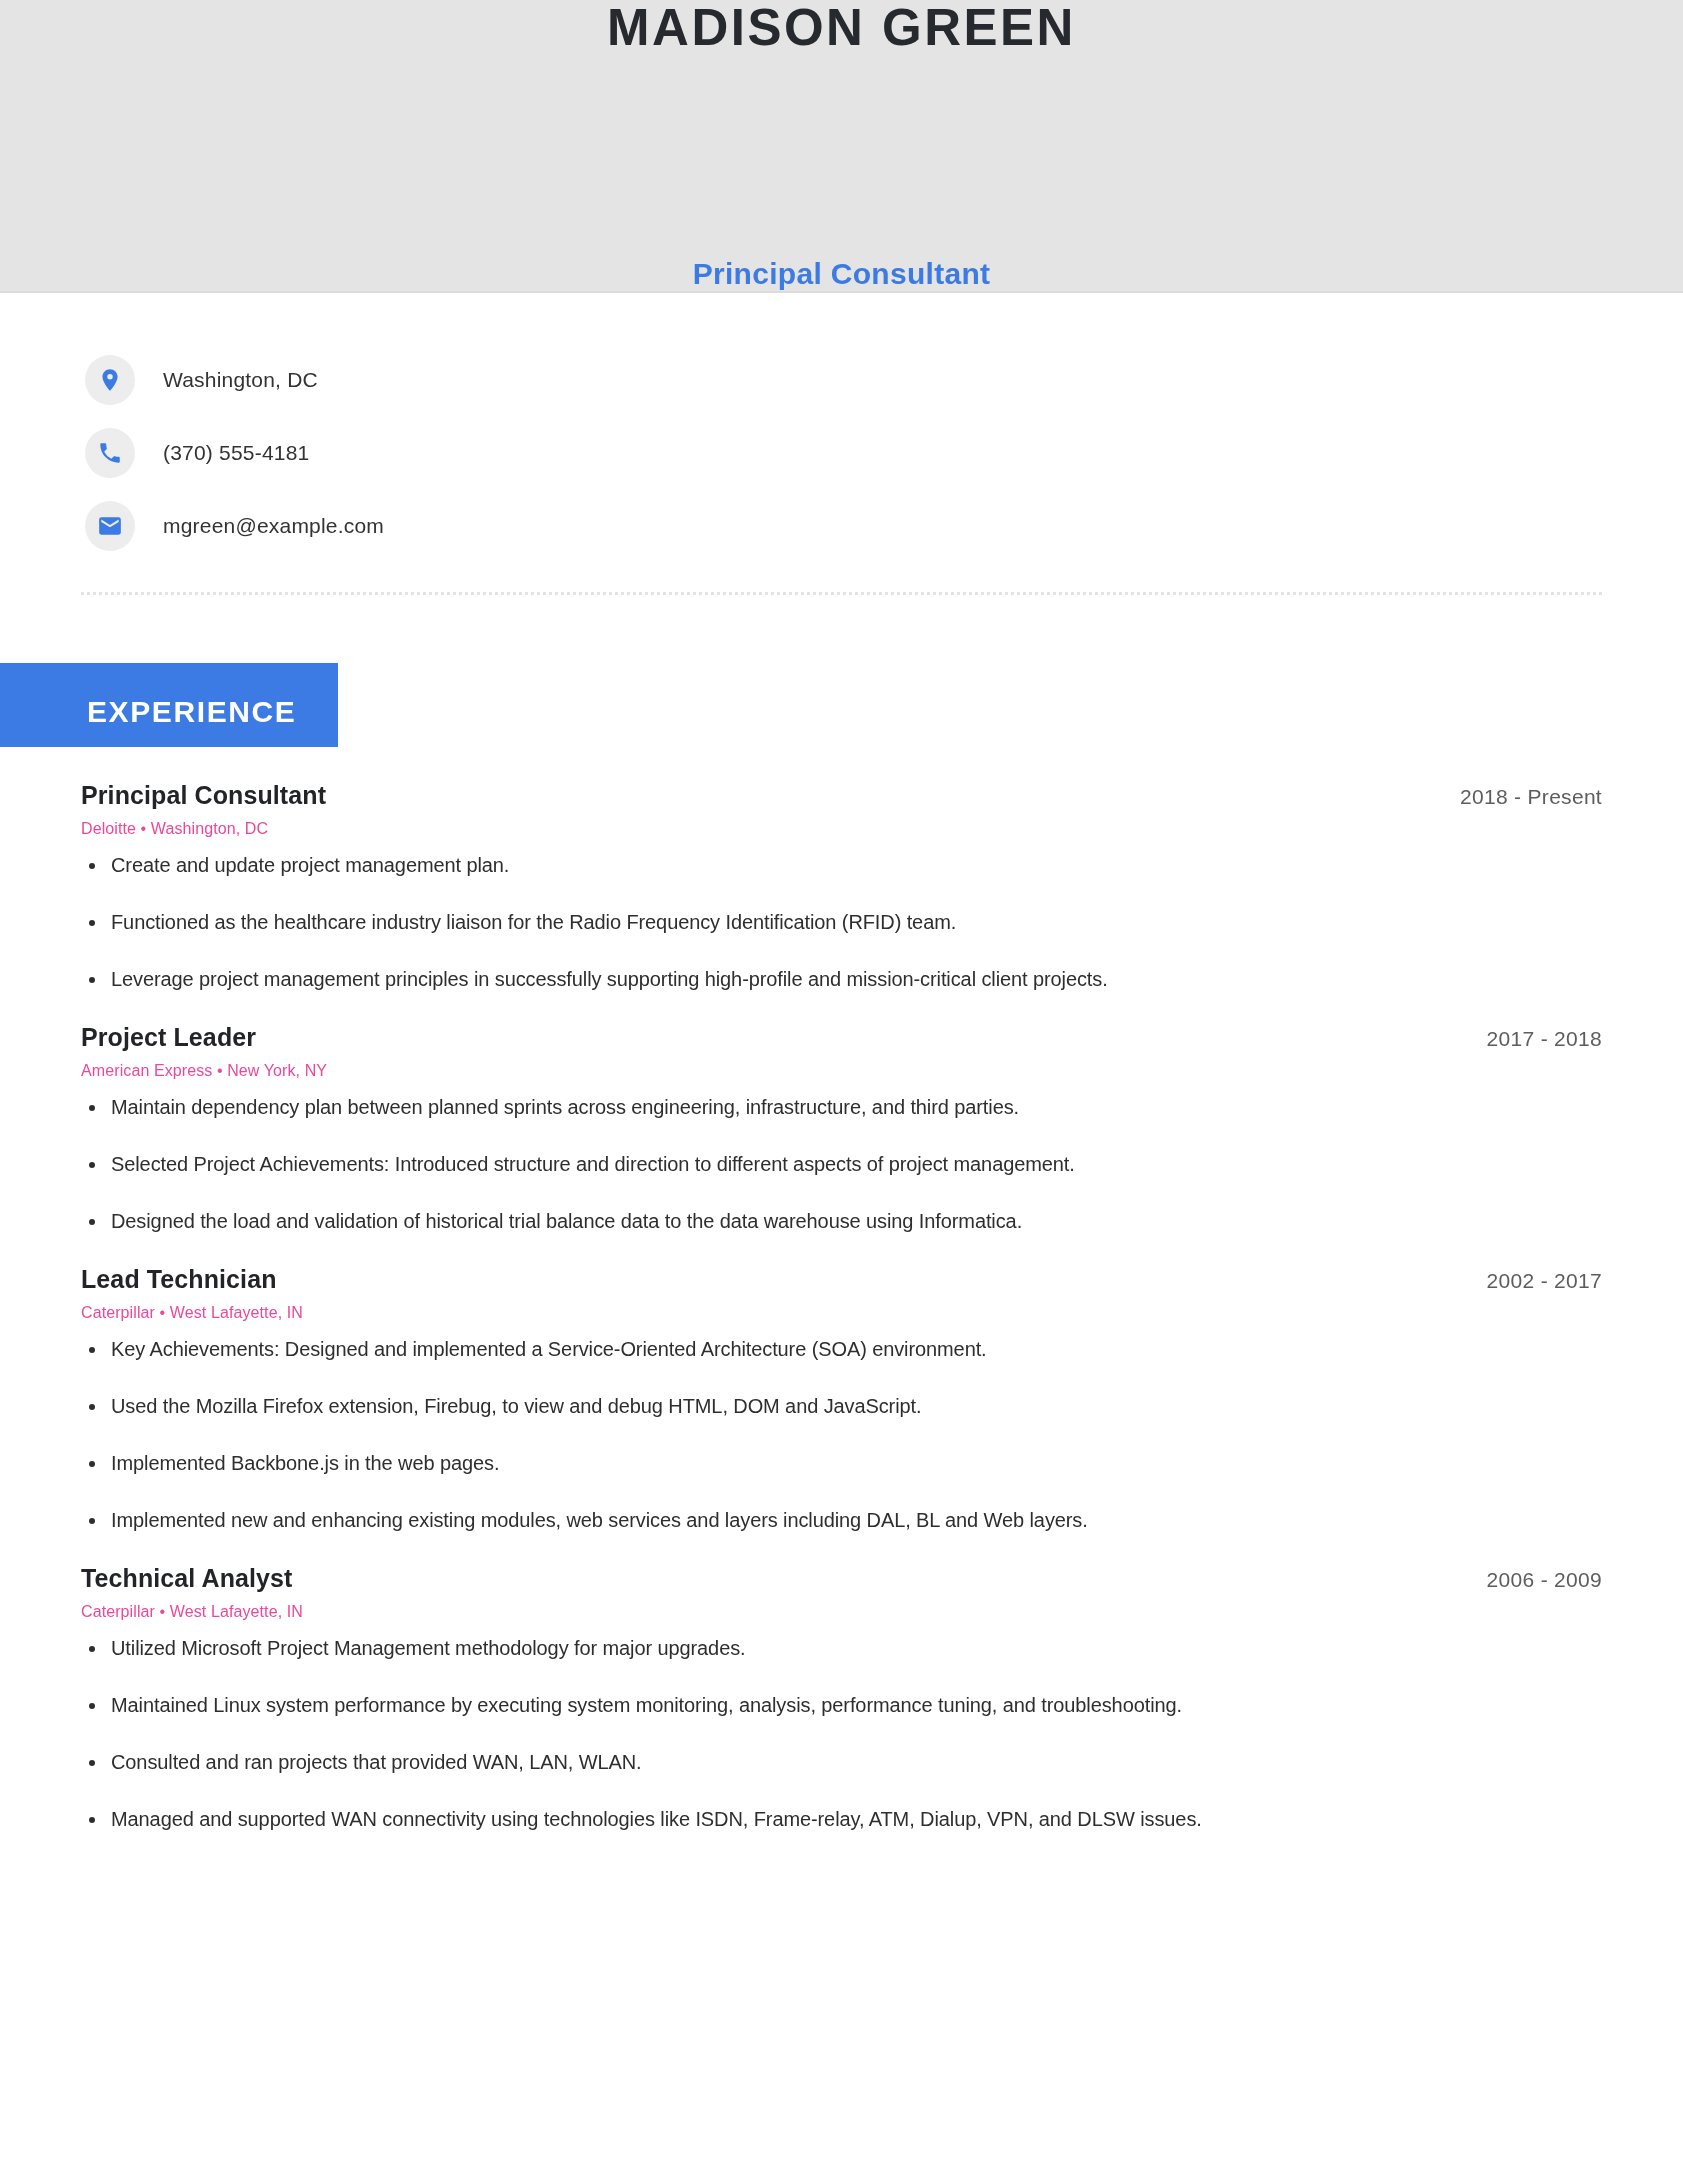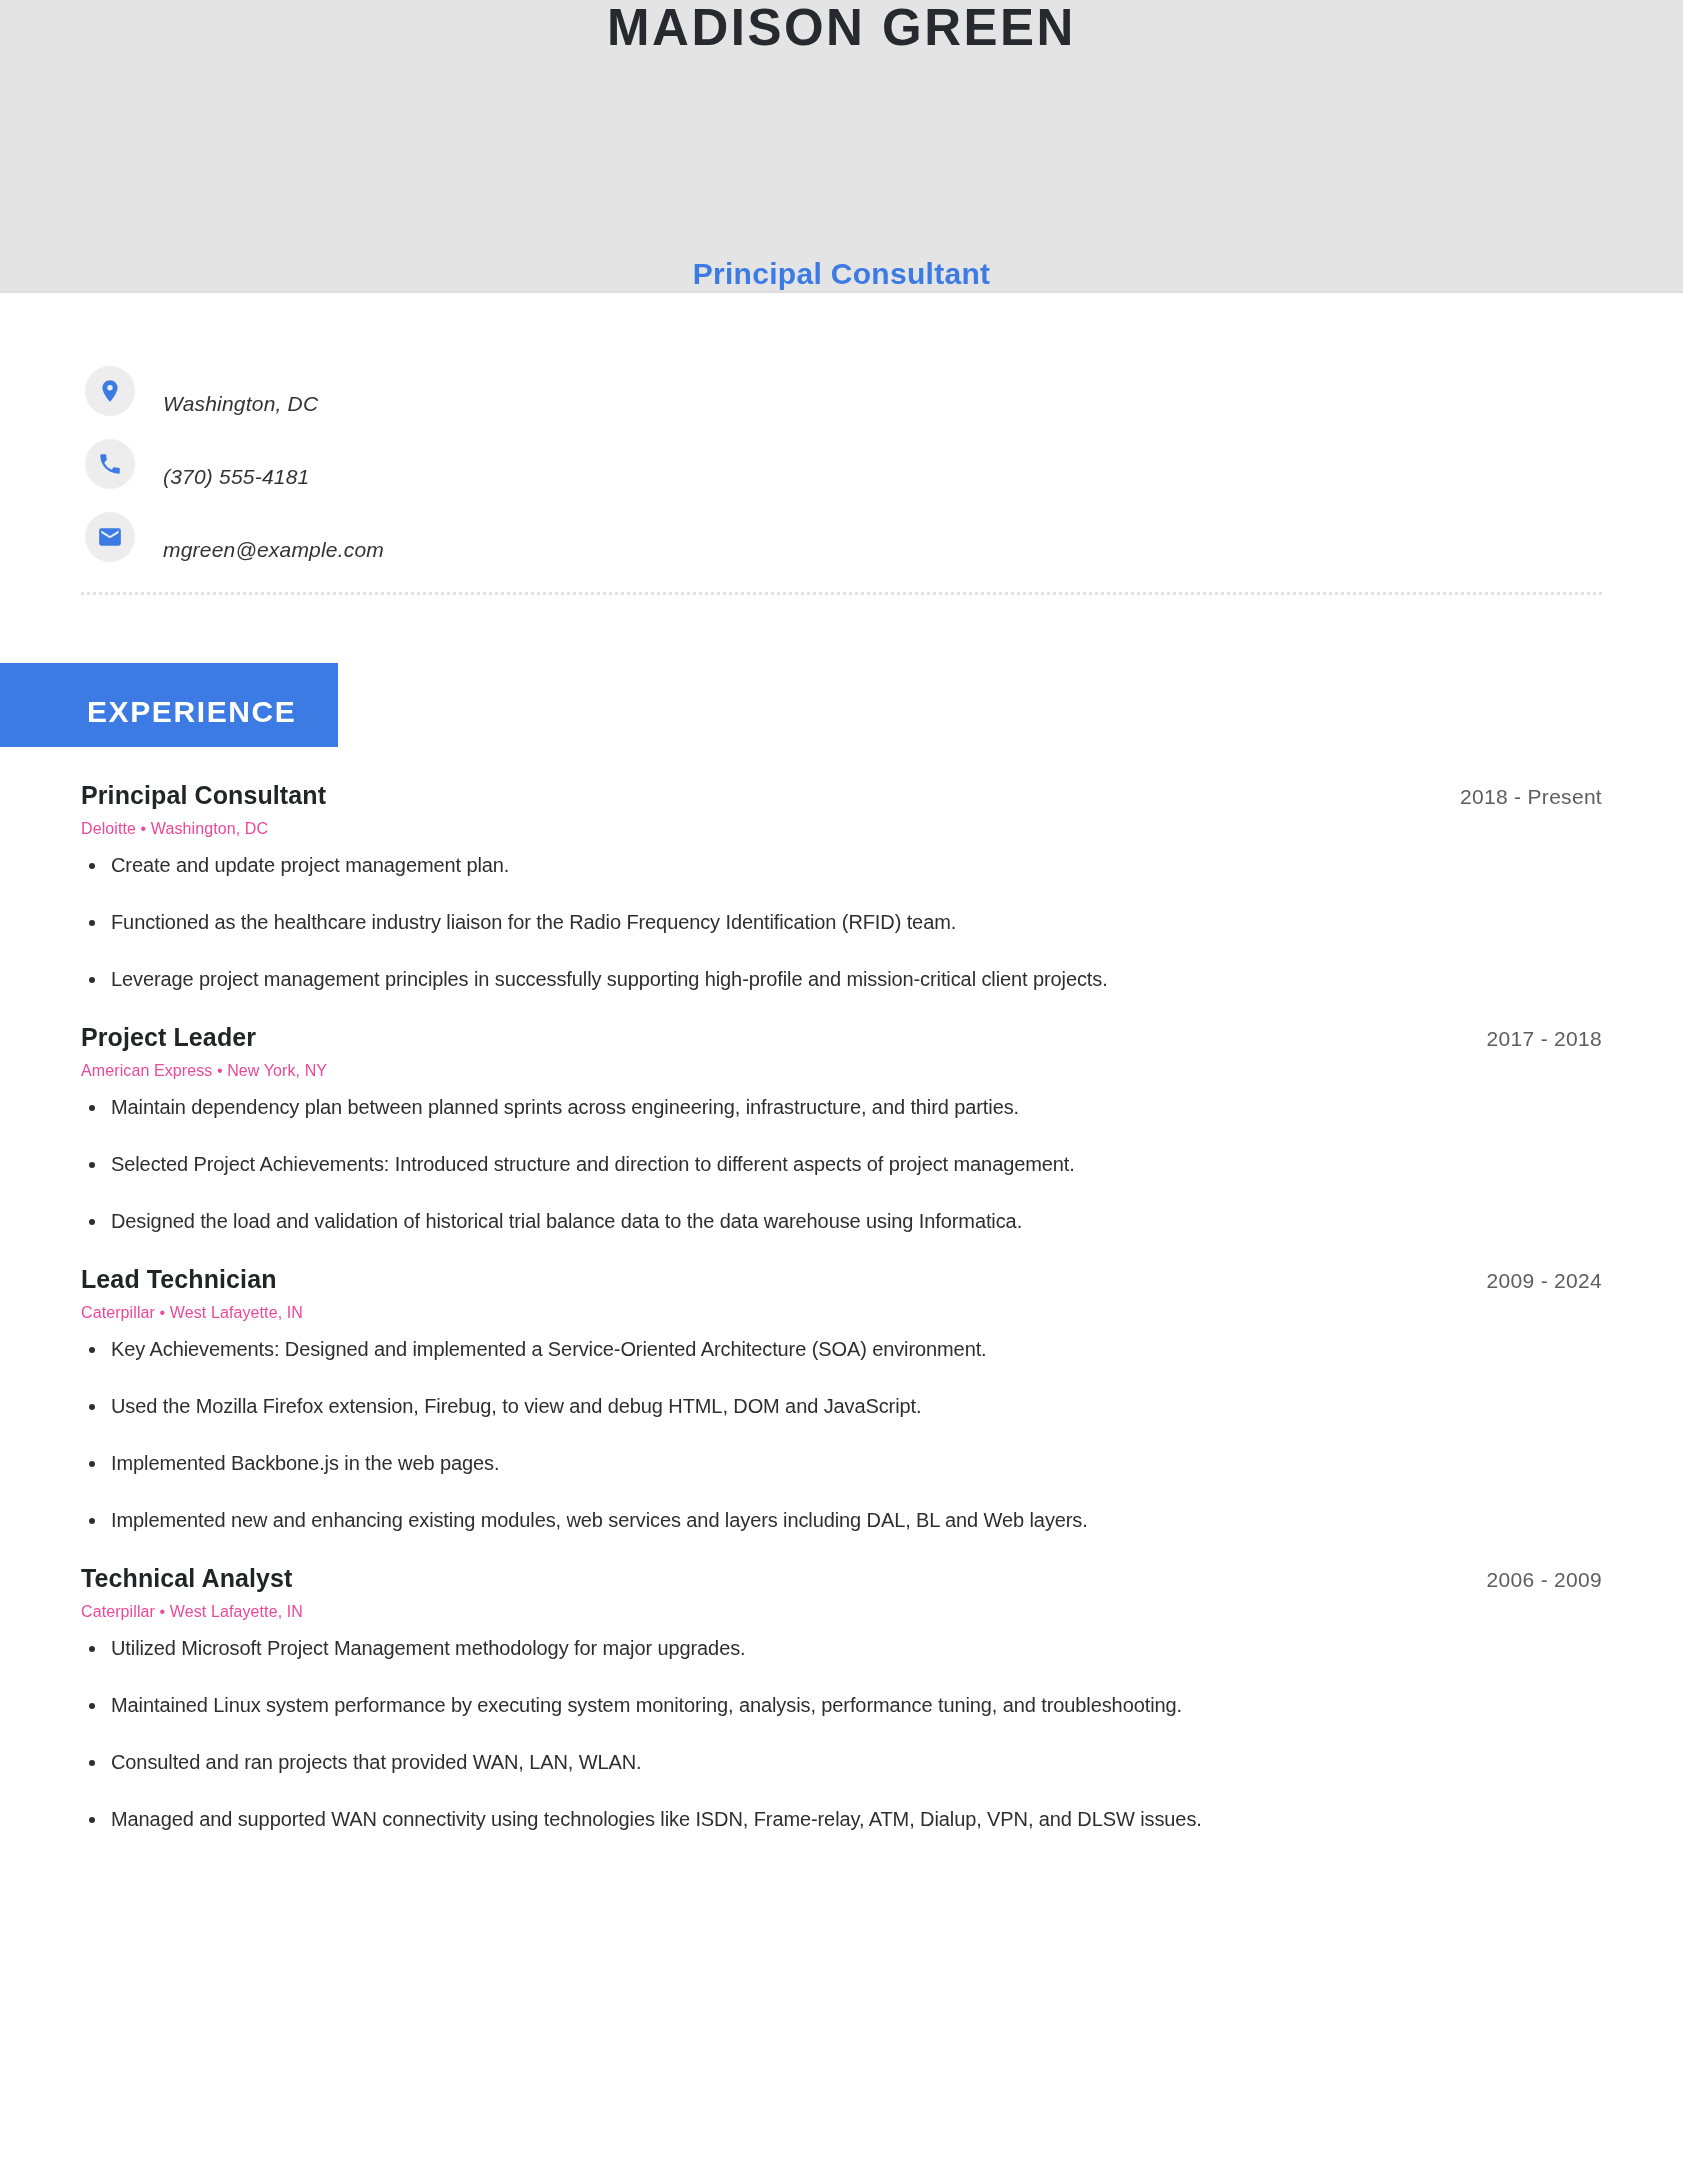--- a/index.html
+++ b/index.html
@@ -51,23 +51,22 @@
     margin: 0;
     text-align: center;
   }
 
   
   .contact-block {
     padding: 50px 0 0 85px;
   }
   .contact-row {
     display: flex;
-    align-items: flex-end;
+    align-items: center;
     height: 73px;
-    font-style: italic;
   }
   .contact-icon {
     width: 50px;
     height: 50px;
     border-radius: 50%;
     background: #ededed;
     display: flex;
     align-items: center;
     justify-content: center;
     flex: 0 0 auto;
@@ -225,21 +224,21 @@
       <ul class="job-bullets">
         <li>Maintain dependency plan between planned sprints across engineering, infrastructure, and third parties.</li>
         <li>Selected Project Achievements: Introduced structure and direction to different aspects of project management.</li>
         <li>Designed the load and validation of historical trial balance data to the data warehouse using Informatica.</li>
       </ul>
     </div>
 
     <div class="job">
       <div class="job-headline">
         <span class="job-title">Lead Technician</span>
-        <span class="job-dates">2009 - 2024</span>
+        <span class="job-dates">2002 - 2017</span>
       </div>
       <div class="job-meta">Caterpillar  •  West Lafayette, IN</div>
       <ul class="job-bullets">
         <li>Key Achievements: Designed and implemented a Service-Oriented Architecture (SOA) environment.</li>
         <li>Used the Mozilla Firefox extension, Firebug, to view and debug HTML, DOM and JavaScript.</li>
         <li>Implemented Backbone.js in the web pages.</li>
         <li>Implemented new and enhancing existing modules, web services and layers including DAL, BL and Web layers.</li>
       </ul>
     </div>
 

